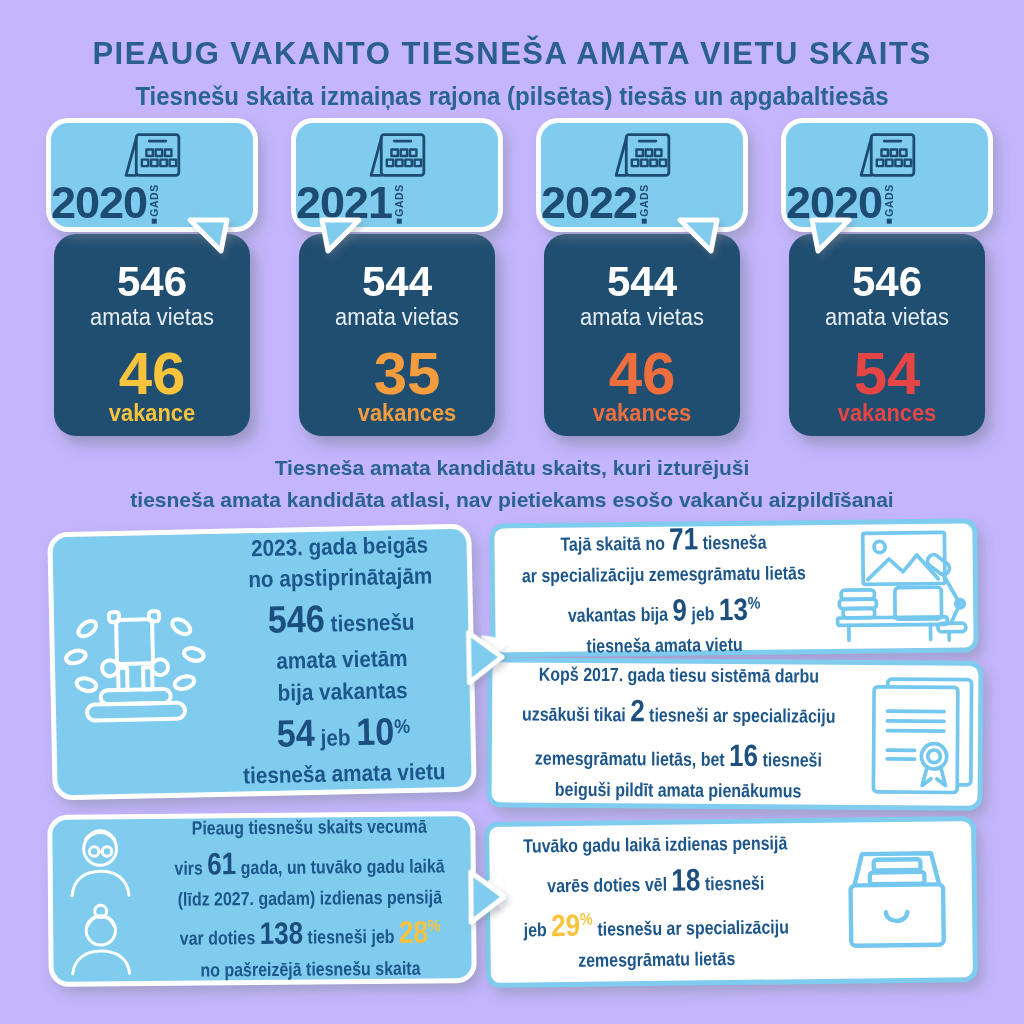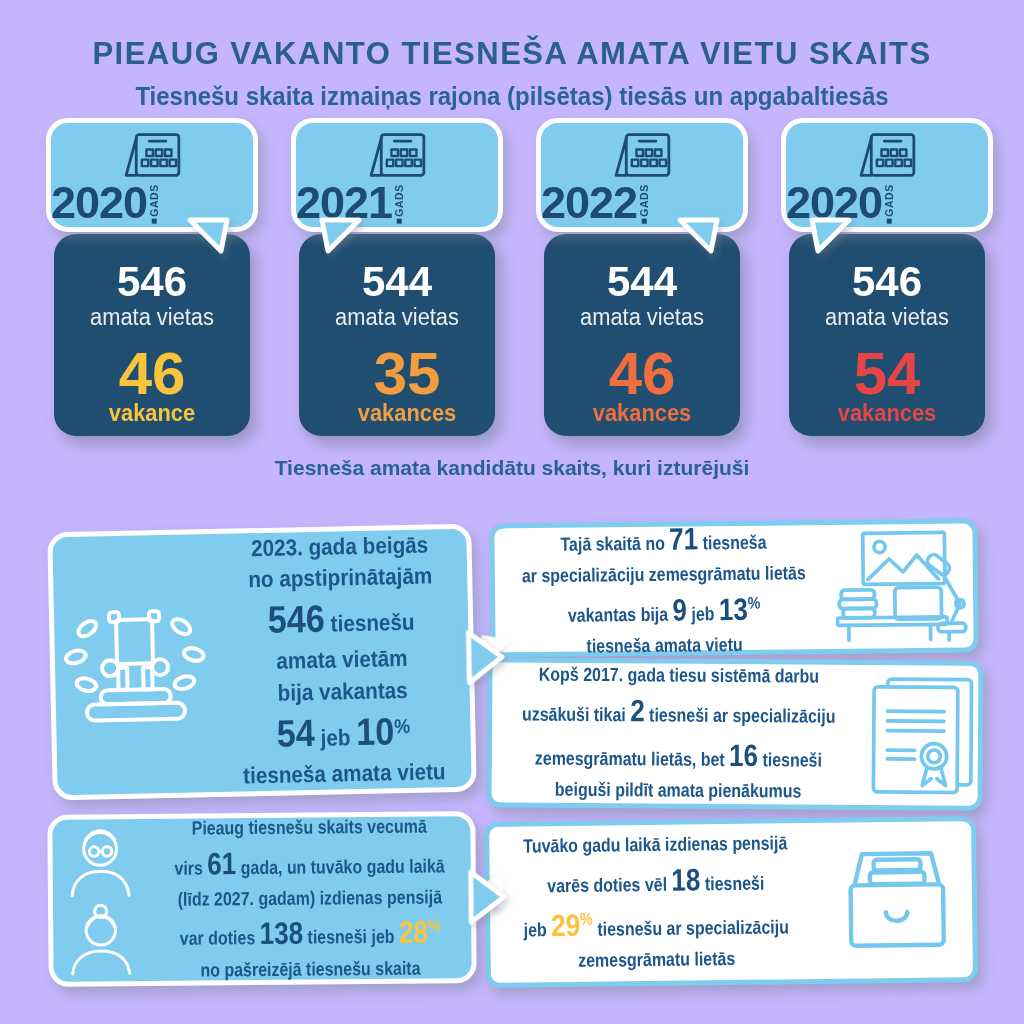--- a/index.html
+++ b/index.html
@@ -231,20 +231,21 @@
           </span>
       </div>
       <svg class="tailY tl" width="44" height="38" viewBox="0 0 44 38">
           <polygon points="41,3 4,3 10,34" fill="#7fccee" stroke="#fff" stroke-width="5" stroke-linejoin="round"></polygon>
         </svg>
     </div>
   </div>
 
   <div class="note">
     <div>Tiesneša amata kandidātu skaits, kuri izturējuši</div>
+    <div>tiesneša amata kandidāta atlasi, nav pietiekams esošo vakanču aizpildīšanai</div>
   </div>
 
   <div class="bubble blue bl1">
     <div class="icon-box" style="width:160px;">
       <svg width="150" height="150" viewBox="0 0 150 150" fill="none" stroke="#ffffff" stroke-width="4" stroke-linecap="round" stroke-linejoin="round">
         <ellipse cx="28" cy="38" rx="10" ry="6" transform="rotate(-35 28 38)"></ellipse>
         <ellipse cx="16" cy="66" rx="10" ry="6" transform="rotate(-15 16 66)"></ellipse>
         <ellipse cx="26" cy="94" rx="10" ry="6" transform="rotate(15 26 94)"></ellipse>
         <ellipse cx="122" cy="38" rx="10" ry="6" transform="rotate(35 122 38)"></ellipse>
         <ellipse cx="134" cy="66" rx="10" ry="6" transform="rotate(15 134 66)"></ellipse>

